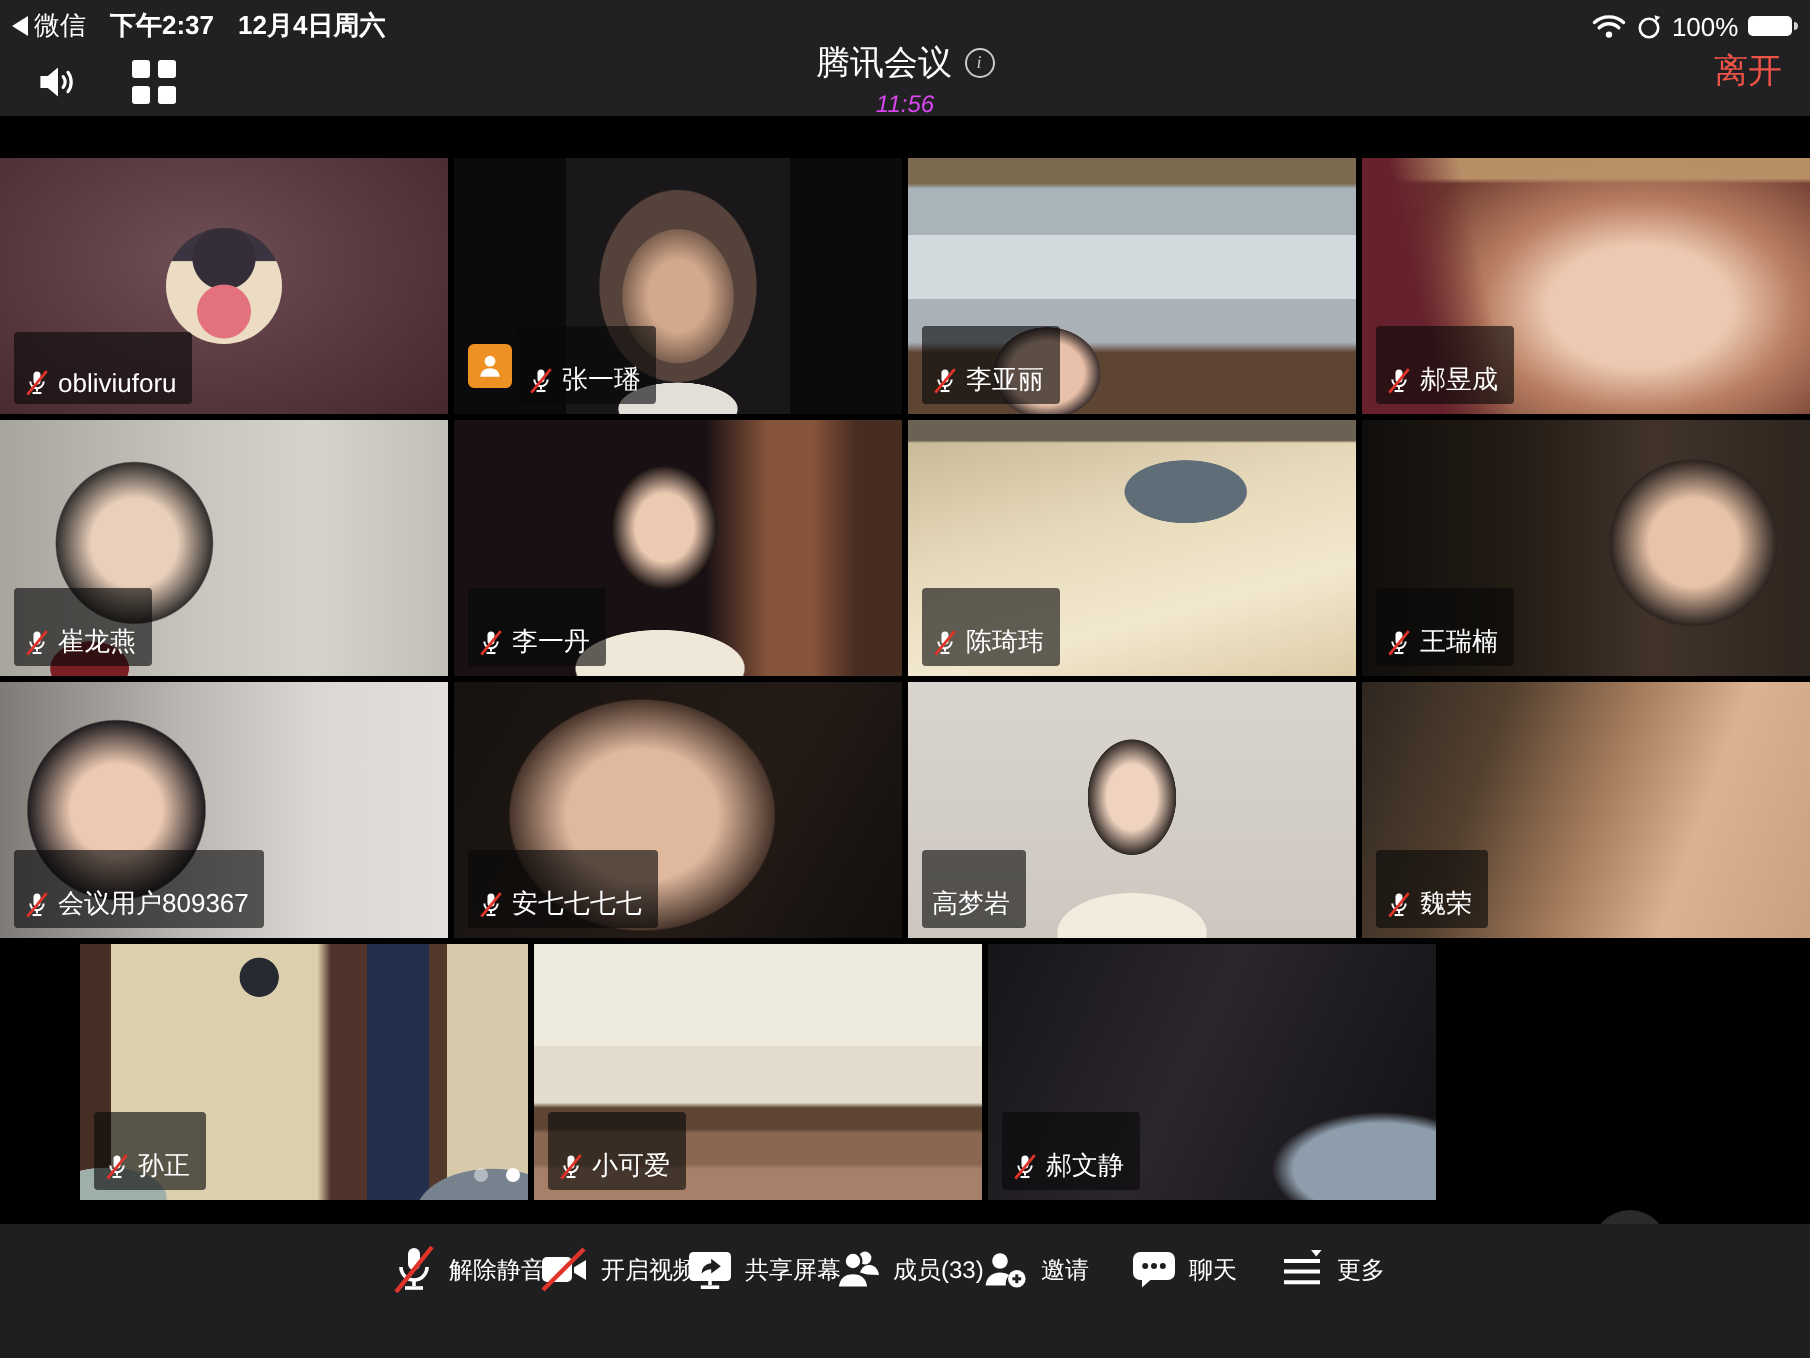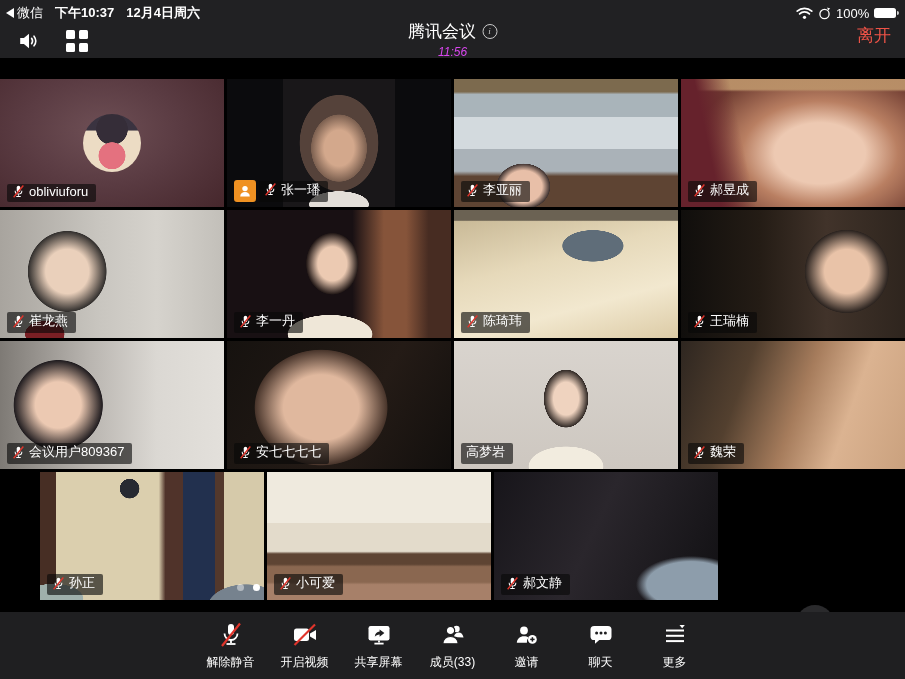--- a/index.html
+++ b/index.html
@@ -30,21 +30,21 @@
   .info-ico{width:13px;height:13px;border:1px solid #c9c9c9;border-radius:50%;color:#c9c9c9;
     font-size:9px;line-height:13px;text-align:center;font-family:"Liberation Serif",serif;font-style:italic;}
   .meet-clock{font-size:12px;color:#d946ef;margin-top:2px;font-style:italic;}
   .leave{margin-top:8px;font-size:17px;color:#ef5347;cursor:pointer;}
 
   
   .grid{position:absolute;top:79px;left:0;width:905px;height:521px;display:flex;flex-wrap:wrap;gap:3px;}
   .tile{position:relative;width:224px;height:128px;background:#111;overflow:hidden;}
   .bottomrow{position:absolute;left:7px;bottom:5px;display:flex;align-items:center;gap:3px;}
   .plabel{display:flex;align-items:center;gap:4px;background:rgba(8,8,8,.62);border-radius:2px;
-    padding:0 8px 3px 5px;font-size:13px;color:#fff;white-space:nowrap;}
+    padding:18px 8px 3px 5px;font-size:13px;color:#fff;white-space:nowrap;}
   .host-badge{width:22px;height:22px;background:#ef9122;border-radius:3px;display:flex;
     align-items:center;justify-content:center;flex:0 0 auto;}
   .avatar{position:absolute;left:50%;top:50%;transform:translate(-50%,-50%);width:58px;height:58px;
     border-radius:50%;overflow:hidden;
     background:
       radial-gradient(circle at 50% 72%,#e4717f 0 26%,rgba(0,0,0,0) 27%),
       radial-gradient(circle at 50% 26%,#352d38 0 30%,rgba(0,0,0,0) 31%),
       linear-gradient(180deg,#3a3340 0 28%,#ecdcc4 29%);}
   .chatbar{display:flex;align-items:center;gap:7px;background:rgba(160,160,160,.32);border-radius:3px;
     padding:3px 10px 3px 7px;margin-left:2px;cursor:text;}
@@ -110,37 +110,37 @@
   .t14{background:
       linear-gradient(180deg,#efeade 0 40%,#e3dbcb 40% 62%,#5e4433 64% 72%,#8a6750 74% 86%,#a78069 88% 100%); text-align: right;}
   .t15{background:
       radial-gradient(ellipse 44% 40% at 88% 88%,#8d9dab 0 45%,rgba(0,0,0,0) 56%),
       linear-gradient(115deg,#17151a 0%,#2a262c 45%,#111013 100%);}
 
   
   .bump{position:absolute;left:796px;top:605px;width:38px;height:38px;border-radius:50%;background:#2a2a2c;z-index:0;}
   .toolbar{position:absolute;left:0;top:612px;width:905px;height:67px;background:#1f1f21;z-index:1;
     display:flex;justify-content:center;align-items:flex-start;padding-top:9px;box-sizing:border-box;gap:0;}
-  .tb-item{width:74px;display:flex;flex-direction:column;align-items:center;gap:5px;cursor:pointer;}
+  .tb-item{width:74px;display:flex;flex-direction:row;align-items:center;gap:5px;cursor:pointer;}
   .tb-icon{height:28px;display:flex;align-items:center;justify-content:center;}
   .tb-label{font-size:12px;color:#fff;white-space:nowrap;}
 </style>
 </head>
 <body>
 
 <div class="app">
 
   <header>
     <div class="statusbar">
       <div class="sb-left">
         <span class="back-app">
           <span class="back-tri"></span>
           <span>微信</span>
         </span>
-        <span class="sb-time">下午10:37</span>
+        <span class="sb-time">下午2:37</span>
         <span class="sb-date">12月4日周六</span>
       </div>
       <div class="sb-right">
         <svg width="17" height="12" viewBox="0 0 17 12">
           <path d="M1.2 4.2a11 11 0 0 1 14.6 0" fill="none" stroke="#fff" stroke-width="1.7" stroke-linecap="round"></path>
           <path d="M3.6 6.9a7 7 0 0 1 9.8 0" fill="none" stroke="#fff" stroke-width="1.7" stroke-linecap="round"></path>
           <circle cx="8.5" cy="10.3" r="1.6" fill="#fff"></circle>
         </svg>
         <svg width="13" height="13" viewBox="0 0 13 13">
           <circle cx="6.5" cy="7" r="4.6" fill="none" stroke="#fff" stroke-width="1.3"></circle>

